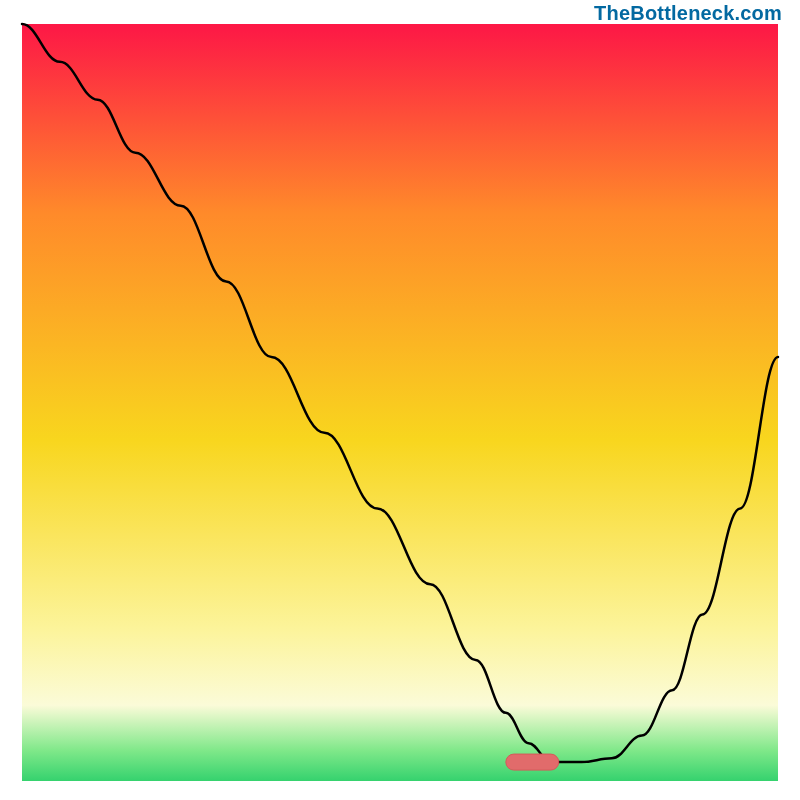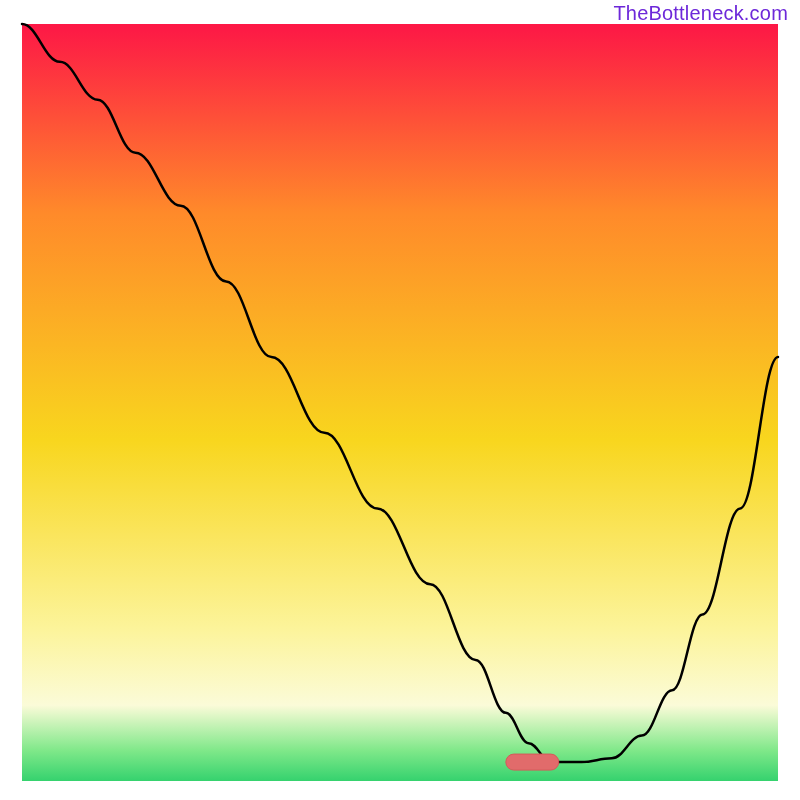--- a/index.html
+++ b/index.html
@@ -12,24 +12,24 @@
     overflow: hidden;
   }
   .stage {
     position: relative;
     width: 800px;
     height: 800px;
   }
   .watermark {
     position: absolute;
     top: 2px;
-    right: 12px;
+    right: 18px;
     font-size: 20px;
-    font-weight: 400;
-    color: #6d28d9;
+    font-weight: 700;
+    color: #0369a1;
     letter-spacing: 0.2px;
     z-index: 10;
   }
   svg {
     display: block;
     position: absolute;
     inset: 0;
   }
   .curve {
     fill: none;

